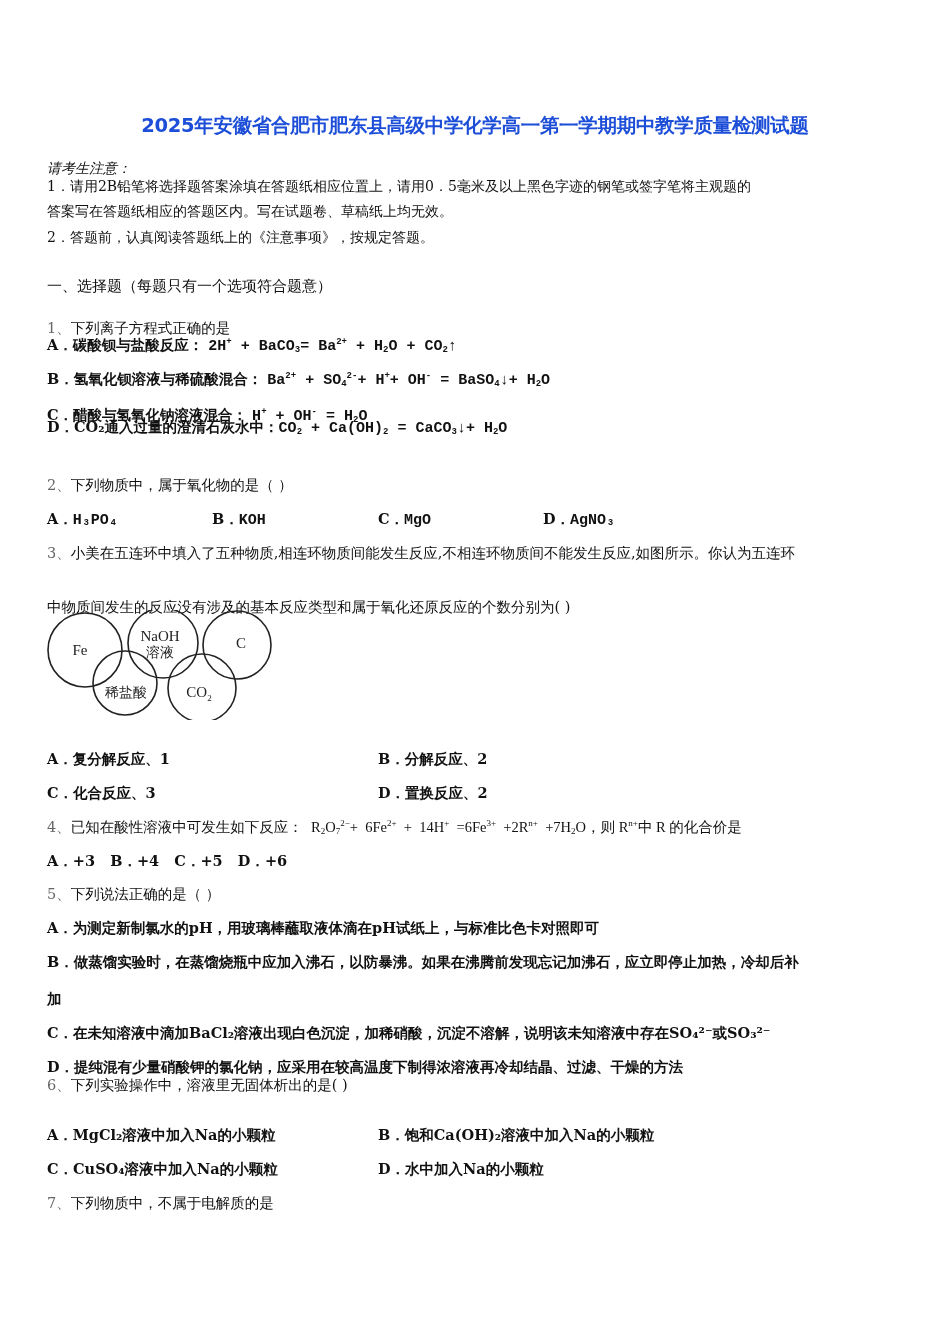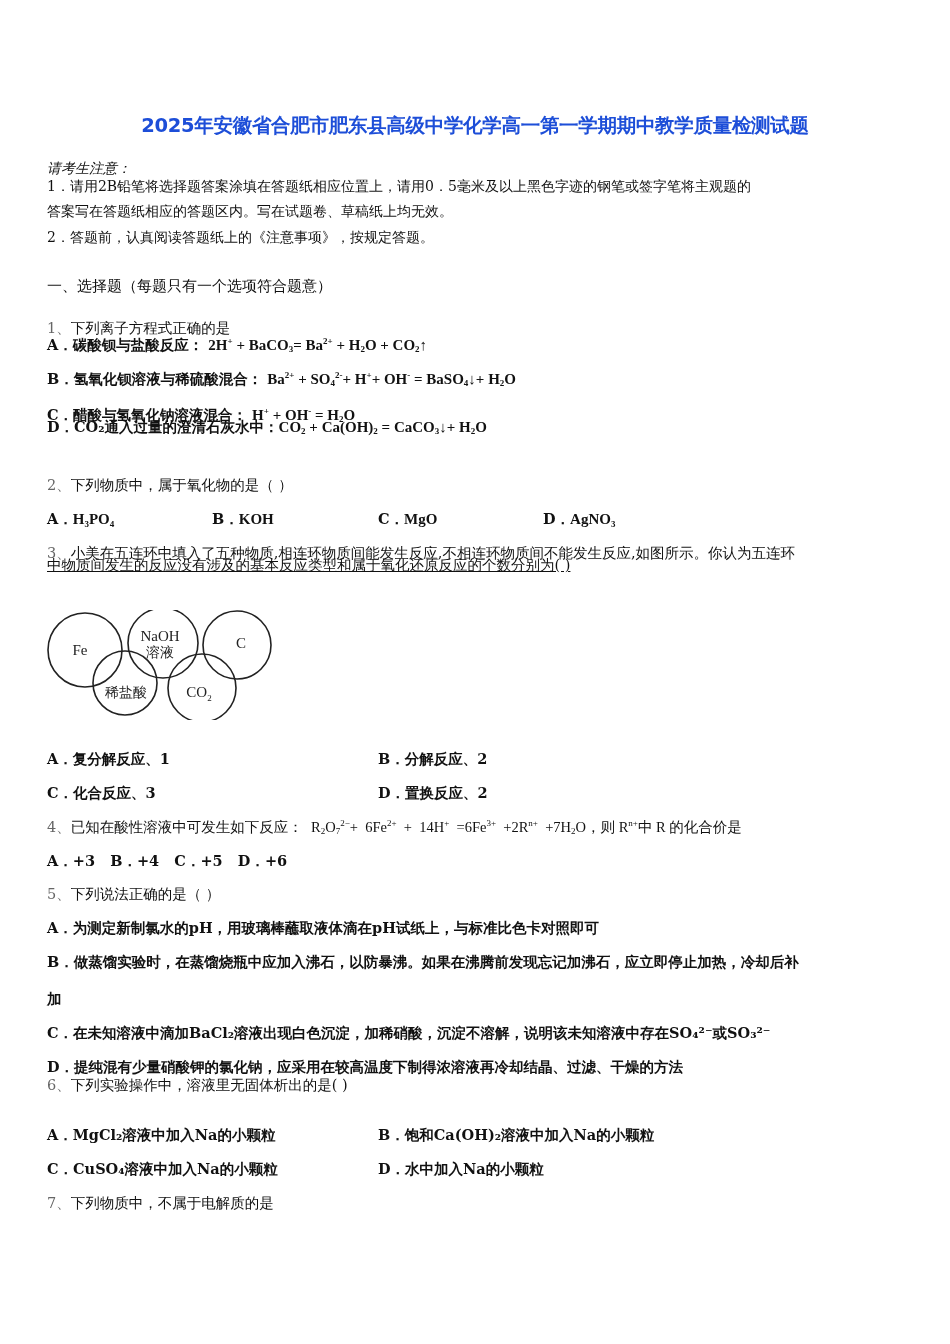--- a/index.html
+++ b/index.html
@@ -7,21 +7,21 @@
          font-family: "DejaVu Serif", "Liberation Serif", serif; color: #111; }
   .abs { position: absolute; white-space: nowrap; }
   .title { left: 0; width: 950px; top: 112px; text-align: center;
            font-family: "DejaVu Sans", "Liberation Sans", sans-serif; font-weight: bold;
            font-size: 19.5px; letter-spacing: -0.3px; color: #1d4ed8; }
   .note { font-size: 14px; left: 47px; color: #111; }
   .sect { font-size: 15px; left: 47px; }
   .q { font-size: 14.5px; left: 47px; }
   .qnum { color: #666; }
   .opt { font-size: 14.5px; font-weight: bold; }
-  .chem { font-family: Liberation Serif, serif; font-weight: bold; font-size: 15px; }
+  .chem { font-family: Liberation Mono, monospace; font-weight: bold; font-size: 15px; }
   .chem-plain { font-family: "Liberation Serif", serif; font-size: 14.5px; }
   sub { font-size: 9px; vertical-align: -2px; line-height: 0; }
   sup { font-size: 9px; vertical-align: 6px; line-height: 0; }
   .diagram { left: 45px; top: 610px; width: 230px; height: 110px; }
 </style>
 </head>
 <body>
 
 <div class="abs title">2025年安徽省合肥市肥东县高级中学化学高一第一学期期中教学质量检测试题</div>
 
@@ -55,21 +55,21 @@
   <span class="qnum">2、</span><span>下列物质中，属于氧化物的是（ ）</span>
 </div>
 <div class="abs opt" style="top:510px; left:47px;"><span>A．</span><span class="chem">H₃PO₄</span></div>
 <div class="abs opt" style="top:510px; left:212px;"><span>B．</span><span class="chem">KOH</span></div>
 <div class="abs opt" style="top:510px; left:378px;"><span>C．</span><span class="chem">MgO</span></div>
 <div class="abs opt" style="top:510px; left:543px;"><span>D．</span><span class="chem">AgNO₃</span></div>
 
 <div class="abs q" style="top:544px;">
   <span class="qnum">3、</span><span>小美在五连环中填入了五种物质,相连环物质间能发生反应,不相连环物质间不能发生反应,如图所示。你认为五连环</span>
 </div>
-<div class="abs q" style="top:556px;text-decoration:underline;">中物质间发生的反应没有涉及的基本反应类型和属于氧化还原反应的个数分别为(  )</div>
+<div class="abs q" style="top:598px;">中物质间发生的反应没有涉及的基本反应类型和属于氧化还原反应的个数分别为(  )</div>
 
 <svg class="abs diagram" viewBox="45 610 230 110" width="230" height="110">
   <g fill="none" stroke="#222" stroke-width="1.6">
     <circle cx="85" cy="650" r="37"></circle>
     <circle cx="125" cy="683" r="32"></circle>
     <circle cx="163" cy="643" r="35"></circle>
     <circle cx="202" cy="688" r="34"></circle>
     <circle cx="237" cy="645" r="34"></circle>
   </g>
   <g font-family="Liberation Serif, serif" font-size="15" fill="#222" text-anchor="middle">

